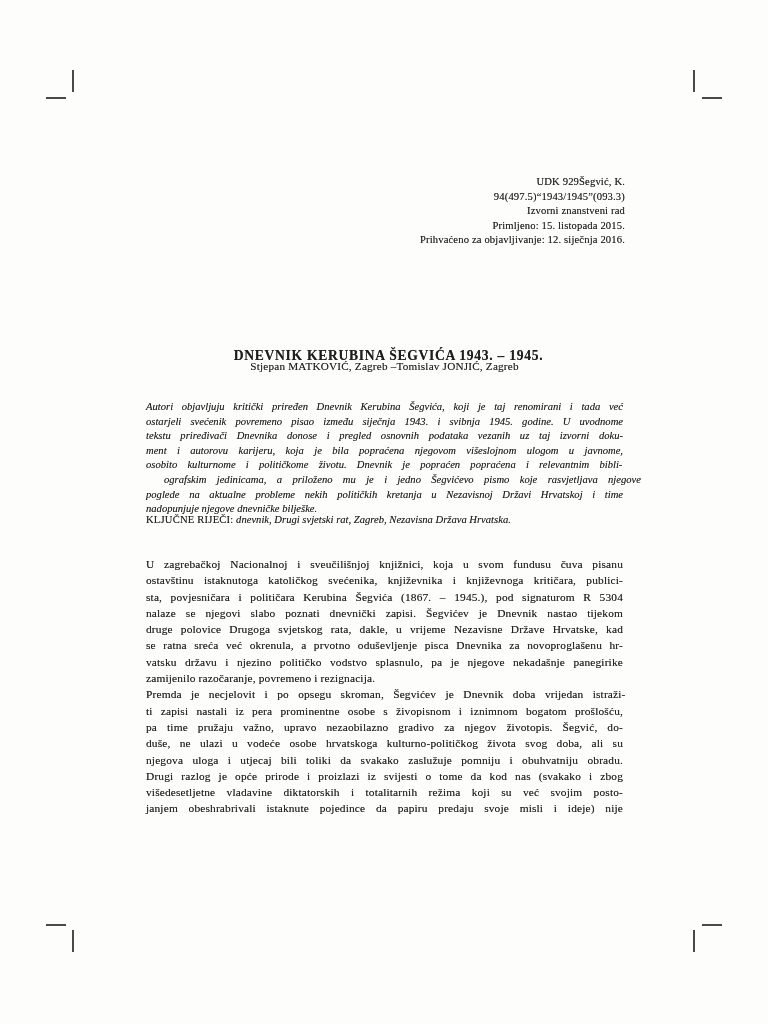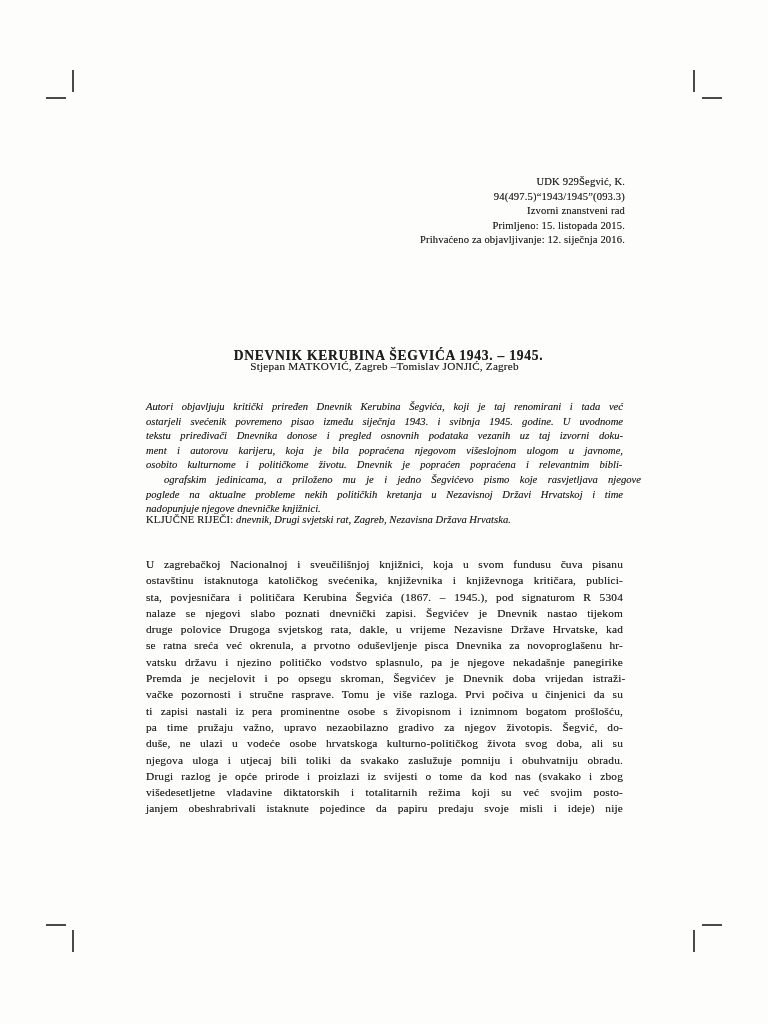--- a/index.html
+++ b/index.html
@@ -93,40 +93,40 @@
   <div class="authors">Stjepan MATKOVIĆ, Zagreb –Tomislav JONJIĆ, Zagreb</div>
 
   <div class="abstract justify">
       <div class="tline"><span style="word-spacing: 5.97356px;">Autori objavljuju kritički priređen Dnevnik Kerubina Šegvića, koji je taj renomirani i tada već</span></div>
       <div class="tline"><span style="word-spacing: 6.46224px;">ostarjeli svećenik povremeno pisao između siječnja 1943. i svibnja 1945. godine. U uvodnome</span></div>
       <div class="tline"><span style="word-spacing: 7.01042px;">tekstu priređivači Dnevnika donose i pregled osnovnih podataka vezanih uz taj izvorni doku-</span></div>
       <div class="tline"><span style="word-spacing: 7.71224px;">ment i autorovu karijeru, koja je bila popraćena njegovom višeslojnom ulogom u javnome,</span></div>
       <div class="tline"><span style="word-spacing: 7.55824px;">osobito kulturnome i političkome životu. Dnevnik je popraćen popraćena i relevantnim bibli-</span></div>
       <div class="tline"><span style="word-spacing: 7.70573px; margin-left: 18px;">ografskim jedinicama, a priloženo mu je i jedno Šegvićevo pismo koje rasvjetljava njegove</span></div>
       <div class="tline"><span style="word-spacing: 6.96094px;">poglede na aktualne probleme nekih političkih kretanja u Nezavisnoj Državi Hrvatskoj i time</span></div>
-      <div class="tline tlast"><span>nadopunjuje njegove dnevničke knjižnici.</span></div>
+      <div class="tline tlast"><span>nadopunjuje njegove dnevničke bilješke.</span></div>
     </div>
 
   <div class="keywords">
     <span class="kw-label">KLJUČNE RIJEČI:</span><span class="kw-text"> dnevnik, Drugi svjetski rat, Zagreb, Nezavisna Država Hrvatska.</span>
   </div>
 
   <div class="bodytext">
     <div class="para justify">
         <div class="tline"><span style="word-spacing: 6.61506px;">U zagrebačkoj Nacionalnoj i sveučilišnjoj knjižnici, koja u svom fundusu čuva pisanu</span></div>
         <div class="tline"><span style="word-spacing: 7.24609px; font-family: Liberation Serif, serif;">ostavštinu istaknutoga katoličkog svećenika, književnika i književnoga kritičara, publici-</span></div>
         <div class="tline"><span style="word-spacing: 5.51172px;">sta, povjesničara i političara Kerubina Šegvića (1867. – 1945.), pod signaturom R 5304</span></div>
         <div class="tline"><span style="word-spacing: 6.84801px;">nalaze se njegovi slabo poznati dnevnički zapisi. Šegvićev je Dnevnik nastao tijekom</span></div>
         <div class="tline"><span style="word-spacing: 5.09801px;">druge polovice Drugoga svjetskog rata, dakle, u vrijeme Nezavisne Države Hrvatske, kad</span></div>
         <div class="tline"><span style="word-spacing: 4.48307px;">se ratna sreća već okrenula, a prvotno oduševljenje pisca Dnevnika za novoproglašenu hr-</span></div>
         <div class="tline"><span style="word-spacing: 5.35369px;">vatsku državu i njezino političko vodstvo splasnulo, pa je njegove nekadašnje panegirike</span></div>
+        <div class="tline tlast"><span>zamijenilo razočaranje, povremeno i rezignacija.</span></div>
       </div>
     <div class="para justify">
         <div class="tline"><span style="word-spacing: 6.30339px;">Premda je necjelovit i po opsegu skroman, Šegvićev je Dnevnik doba vrijedan istraži-</span></div>
-        <div class="tline"><span style="word-spacing: 4.82254px;">vačke pozornosti i stručne rasprave. Tomu je više razloga. Prvi počiva u činjenici da su</span></div>
         <div class="tline"><span style="word-spacing: 5.16797px;">ti zapisi nastali iz pera prominentne osobe s živopisnom i iznimnom bogatom prošlošću,</span></div>
         <div class="tline"><span style="word-spacing: 6.97727px;">pa time pružaju važno, upravo nezaobilazno gradivo za njegov životopis. Šegvić, do-</span></div>
         <div class="tline"><span style="word-spacing: 6.20964px;">duše, ne ulazi u vodeće osobe hrvatskoga kulturno-političkog života svog doba, ali su</span></div>
         <div class="tline"><span style="word-spacing: 6.27604px;">njegova uloga i utjecaj bili toliki da svakako zaslužuje pomniju i obuhvatniju obradu.</span></div>
         <div class="tline"><span style="word-spacing: 4.96582px;">Drugi razlog je opće prirode i proizlazi iz svijesti o tome da kod nas (svakako i zbog</span></div>
         <div class="tline"><span style="word-spacing: 8.25938px;">višedesetljetne vladavine diktatorskih i totalitarnih režima koji su već svojim posto-</span></div>
         <div class="tline"><span style="word-spacing: 7.66903px;">janjem obeshrabrivali istaknute pojedince da papiru predaju svoje misli i ideje) nije</span></div>
       </div>
   </div>
 

